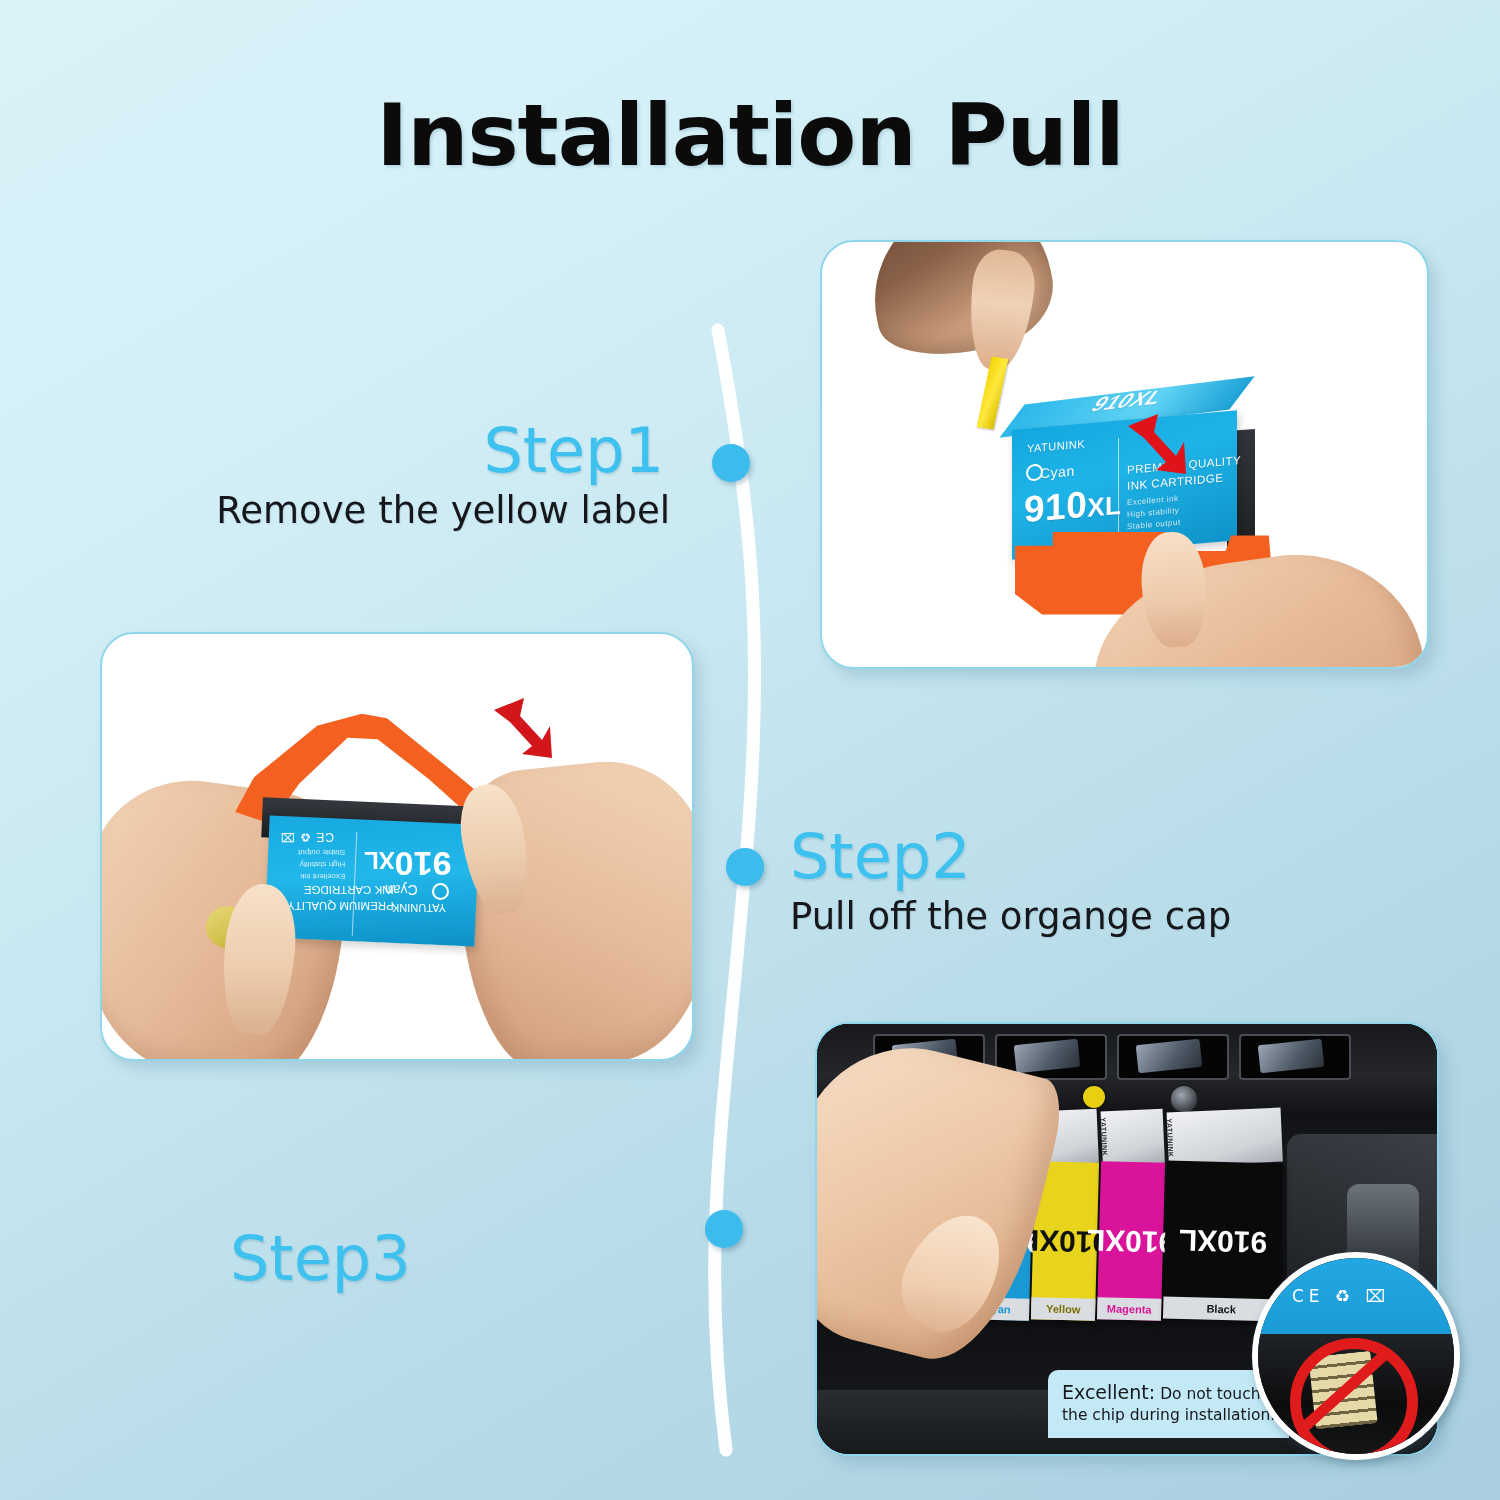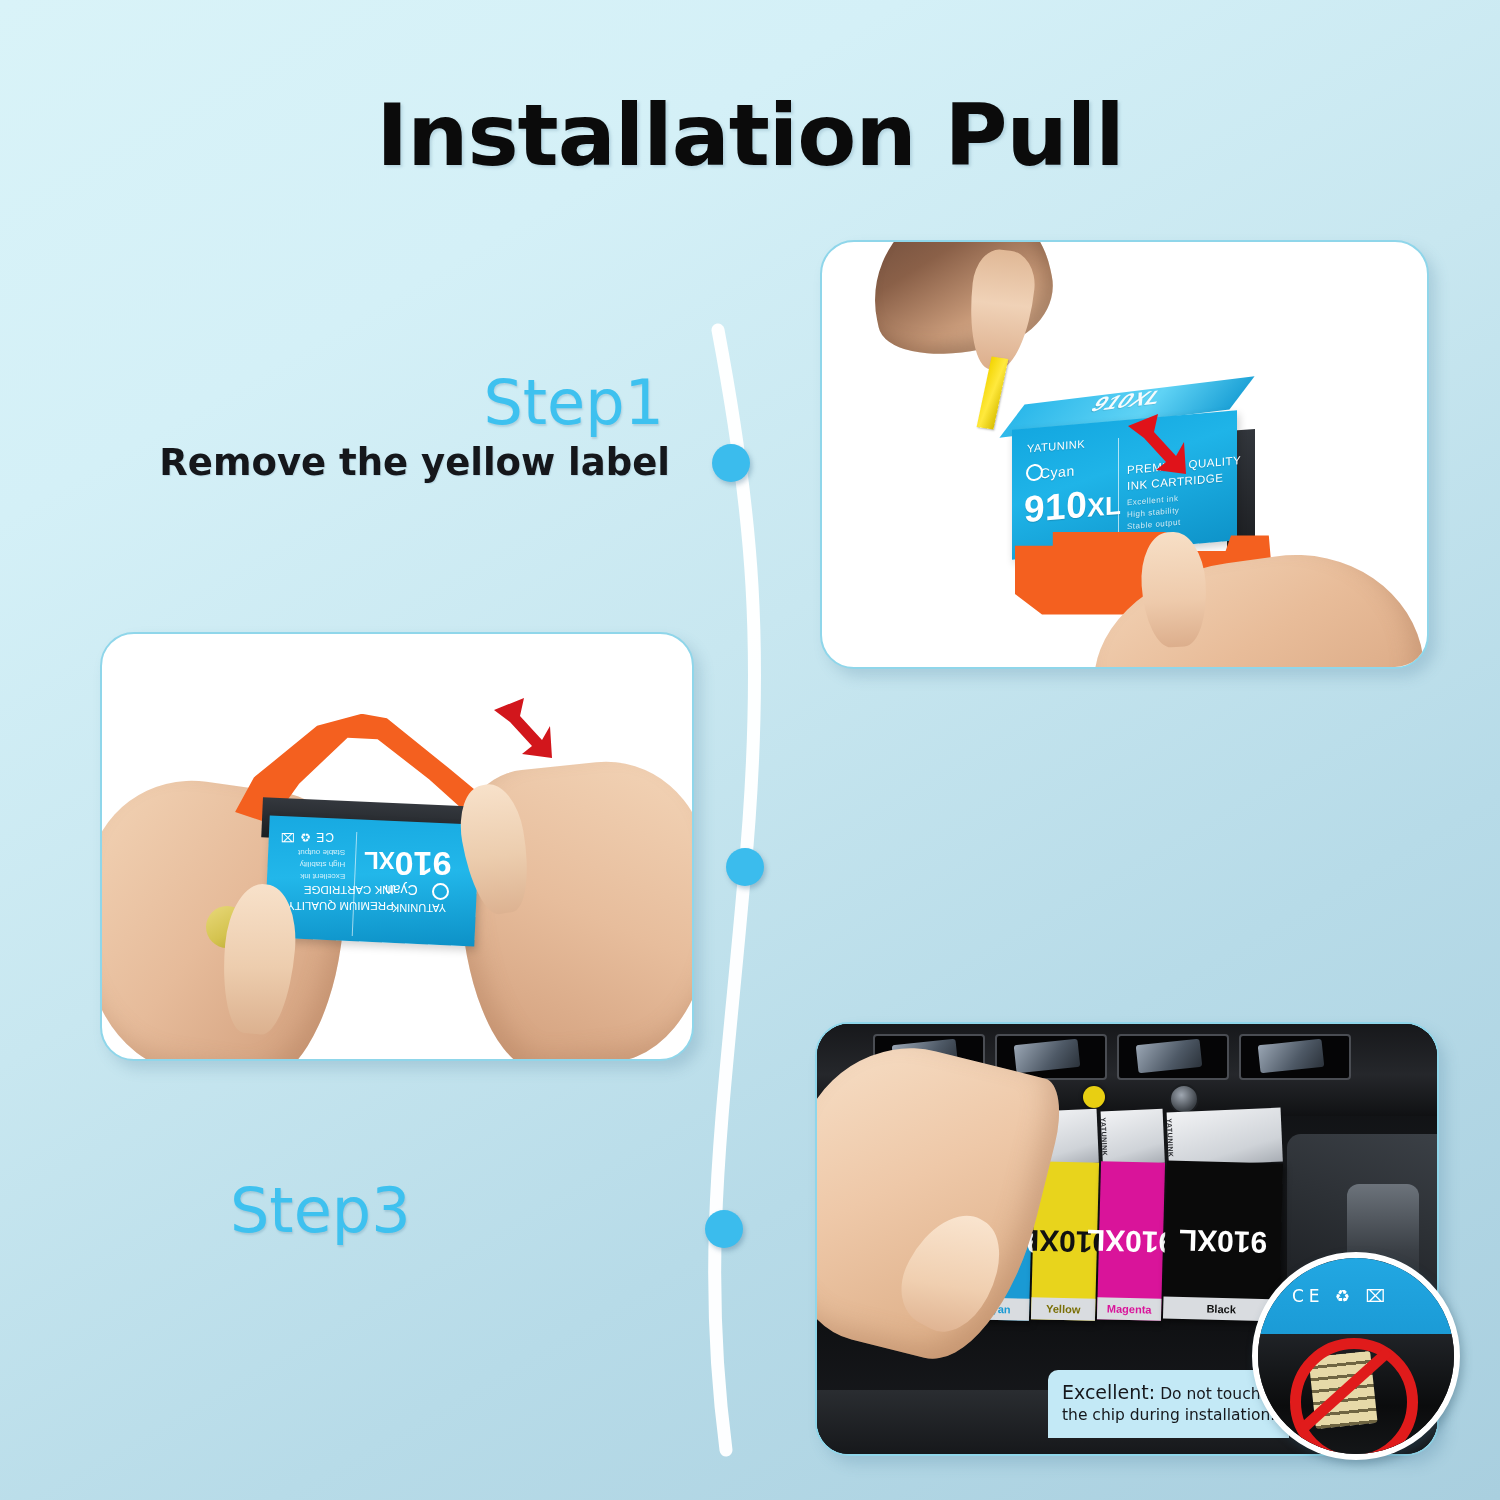--- a/index.html
+++ b/index.html
@@ -57,37 +57,36 @@
     height: 38px;
     border-radius: 50%;
     background: #3bbced;
     box-shadow: 2px 3px 5px rgba(60,110,140,0.35);
   }
   #tl-dot-1 { left: 712px; top: 444px; }
   #tl-dot-2 { left: 726px; top: 848px; }
   #tl-dot-3 { left: 705px; top: 1210px; }
 
   
-  .step-block { position: absolute; }
+  .step-block { position: absolute; margin-top: 48px; }
   .step-label {
     font-family: "DejaVu Sans", sans-serif;
     font-weight: normal;
     font-size: 62px;
     color: #3ec1ef;
     line-height: 1.0;
     text-shadow: 1px 2px 2px rgba(80,130,160,0.25);
   }
   .step-desc {
     font-family: "DejaVu Sans", sans-serif;
     font-size: 37px;
     color: #15171b;
     line-height: 1.25;
     text-shadow: 1px 1px 1px rgba(110,150,175,0.25);
     white-space: pre-line;
-    font-weight: bold;
   }
 
   #step-1 { left: 140px; top: 372px; width: 530px; text-align: right; }
   #step-1 .step-label { padding-right: 6px; }
   #step-1 .step-desc  { margin-top: 6px; }
 
   #step-2 { left: 790px; top: 778px; width: 560px; text-align: left; }
   #step-2 .step-desc { margin-top: 6px; }
 
   #step-3 { left: 230px; top: 1180px; width: 440px; text-align: left; }
@@ -441,20 +440,24 @@
   </svg>
   <div class="tl-dot" id="tl-dot-1"></div>
   <div class="tl-dot" id="tl-dot-2"></div>
   <div class="tl-dot" id="tl-dot-3"></div>
 
   <div class="step-block" id="step-1">
     <div class="step-label">Step1</div>
     <div class="step-desc">Remove the yellow label</div>
   </div>
 
+  <div class="step-block" id="step-2">
+    <div class="step-label">Step2</div>
+    <div class="step-desc">Pull off the organge cap</div>
+  </div>
 
   <div class="step-block" id="step-3">
     <div class="step-label">Step3</div>
   </div>
 
   <div class="photo-panel" id="photo-step1">
     <div class="photo-inner">
       <div class="s1-hand-top"></div>
       <div class="s1-finger-top"></div>
       <div class="s1-yellow-label"></div>

